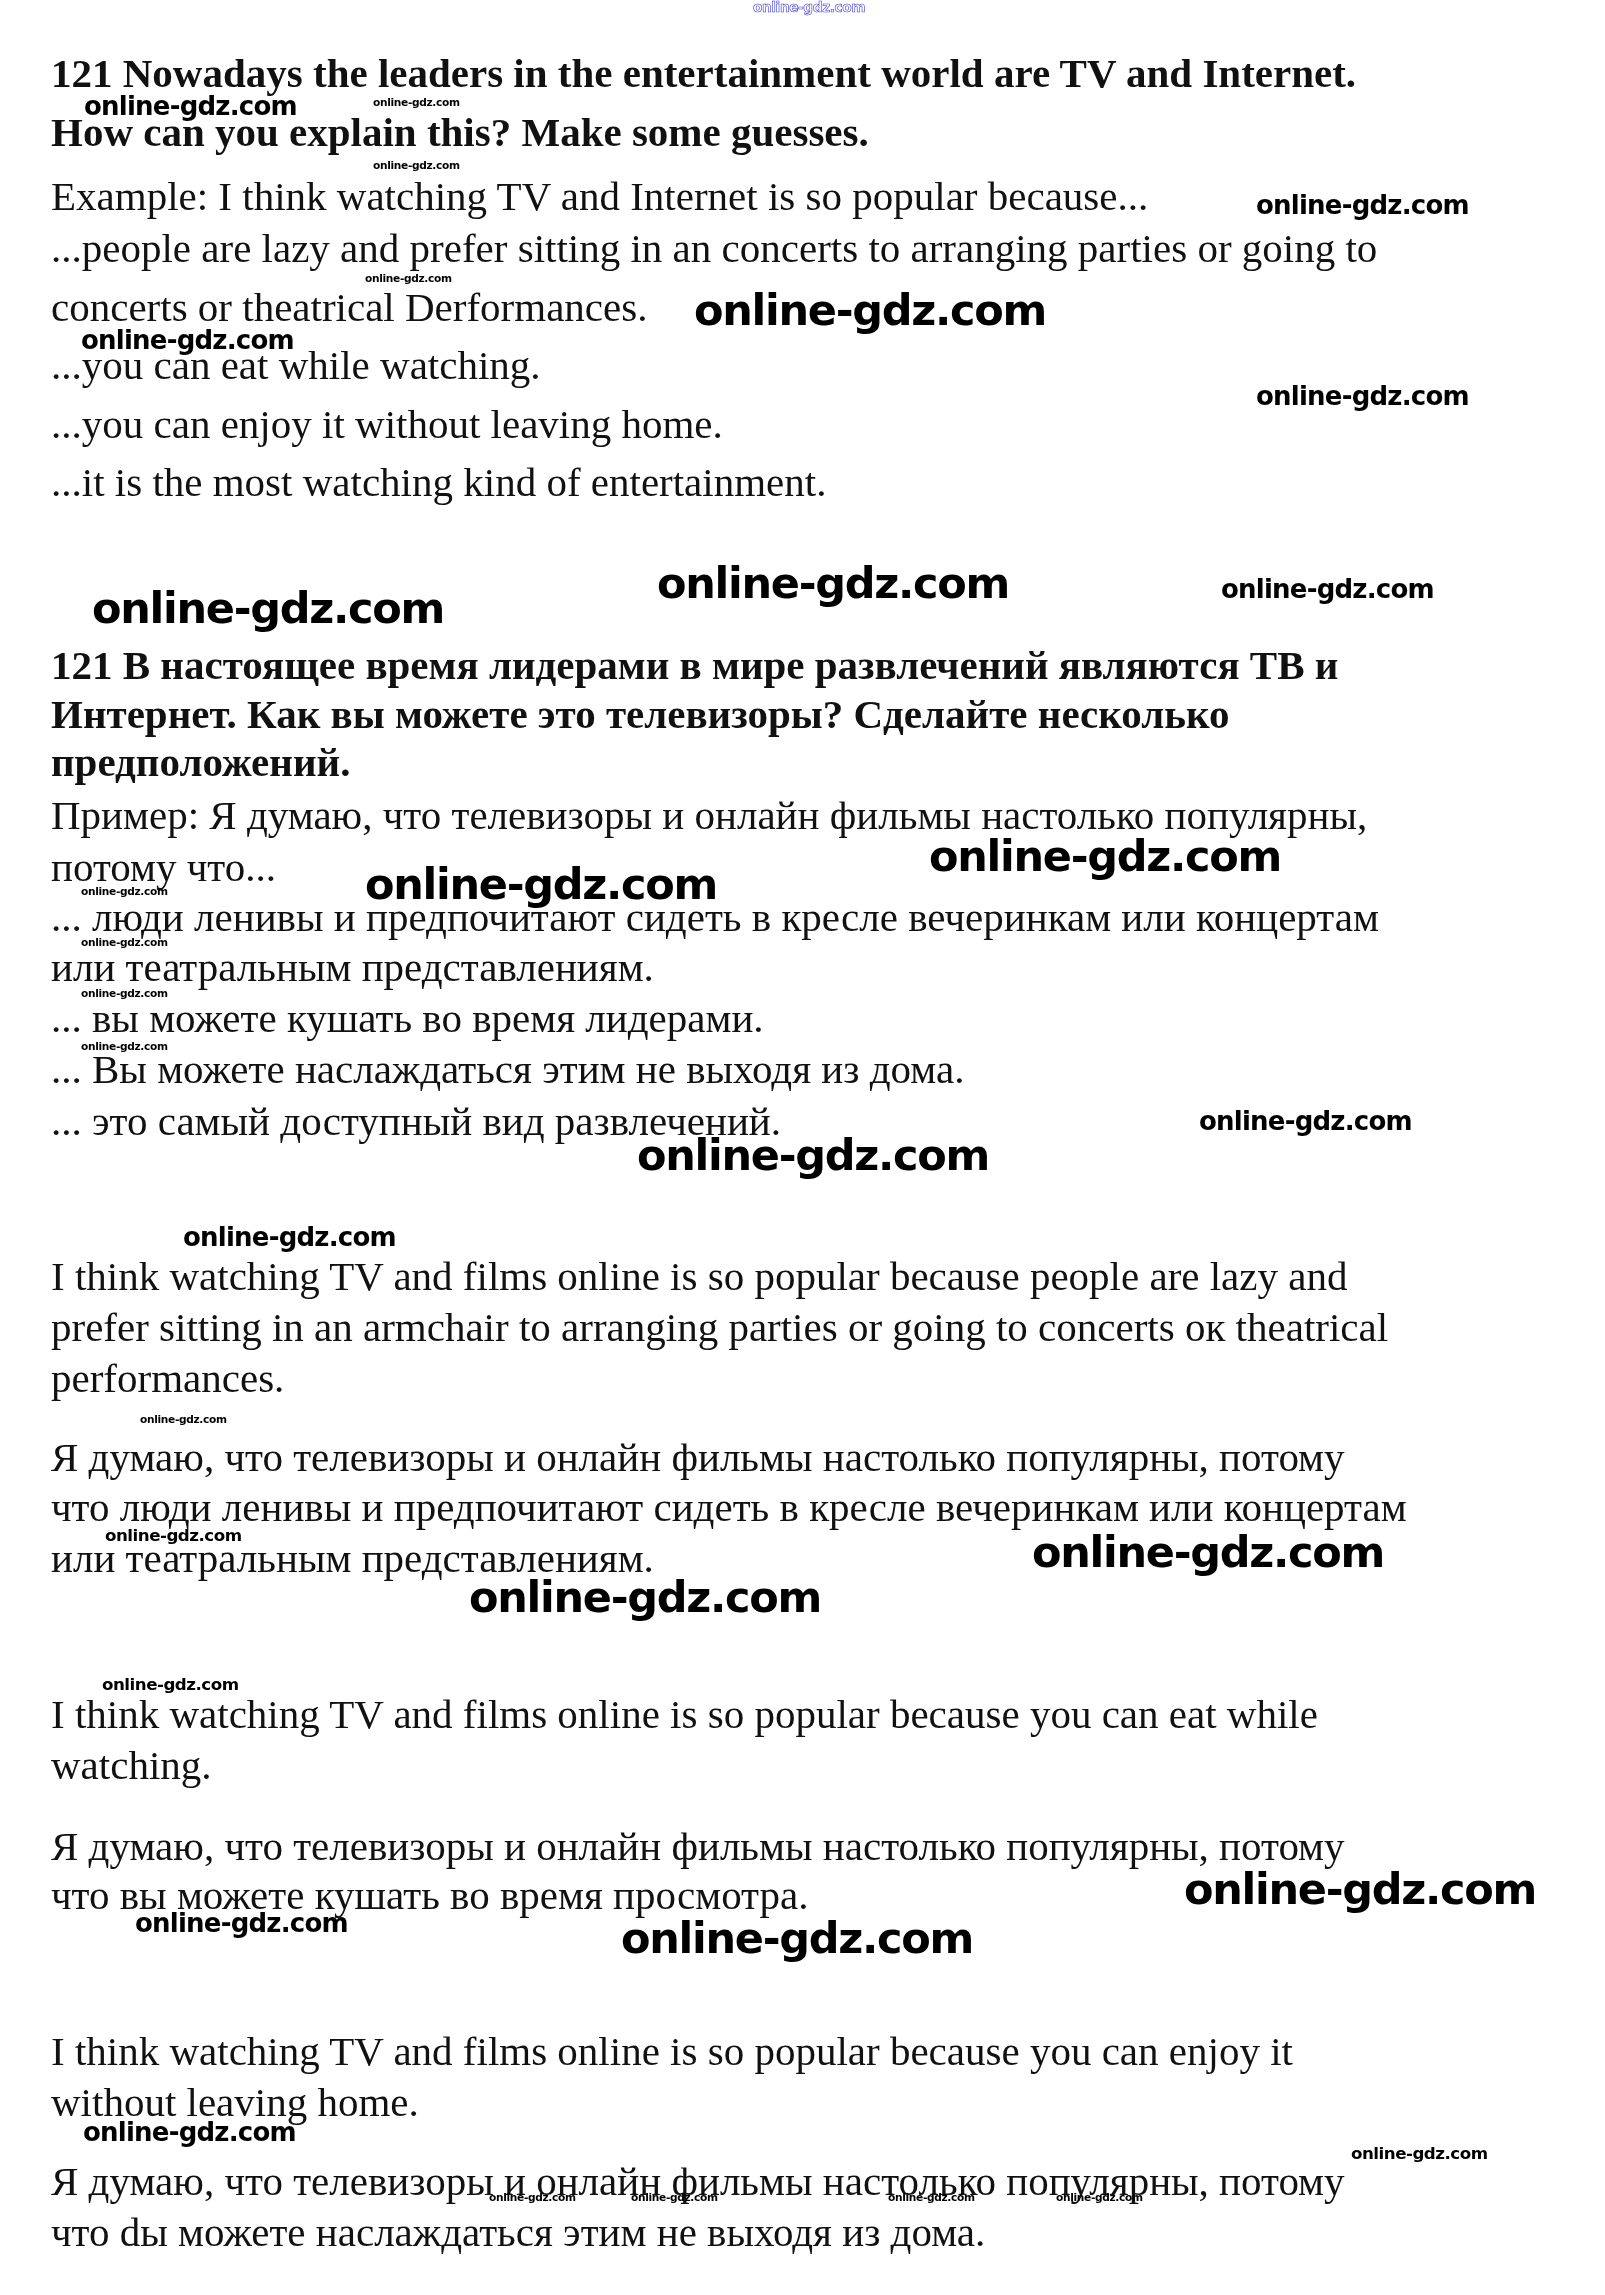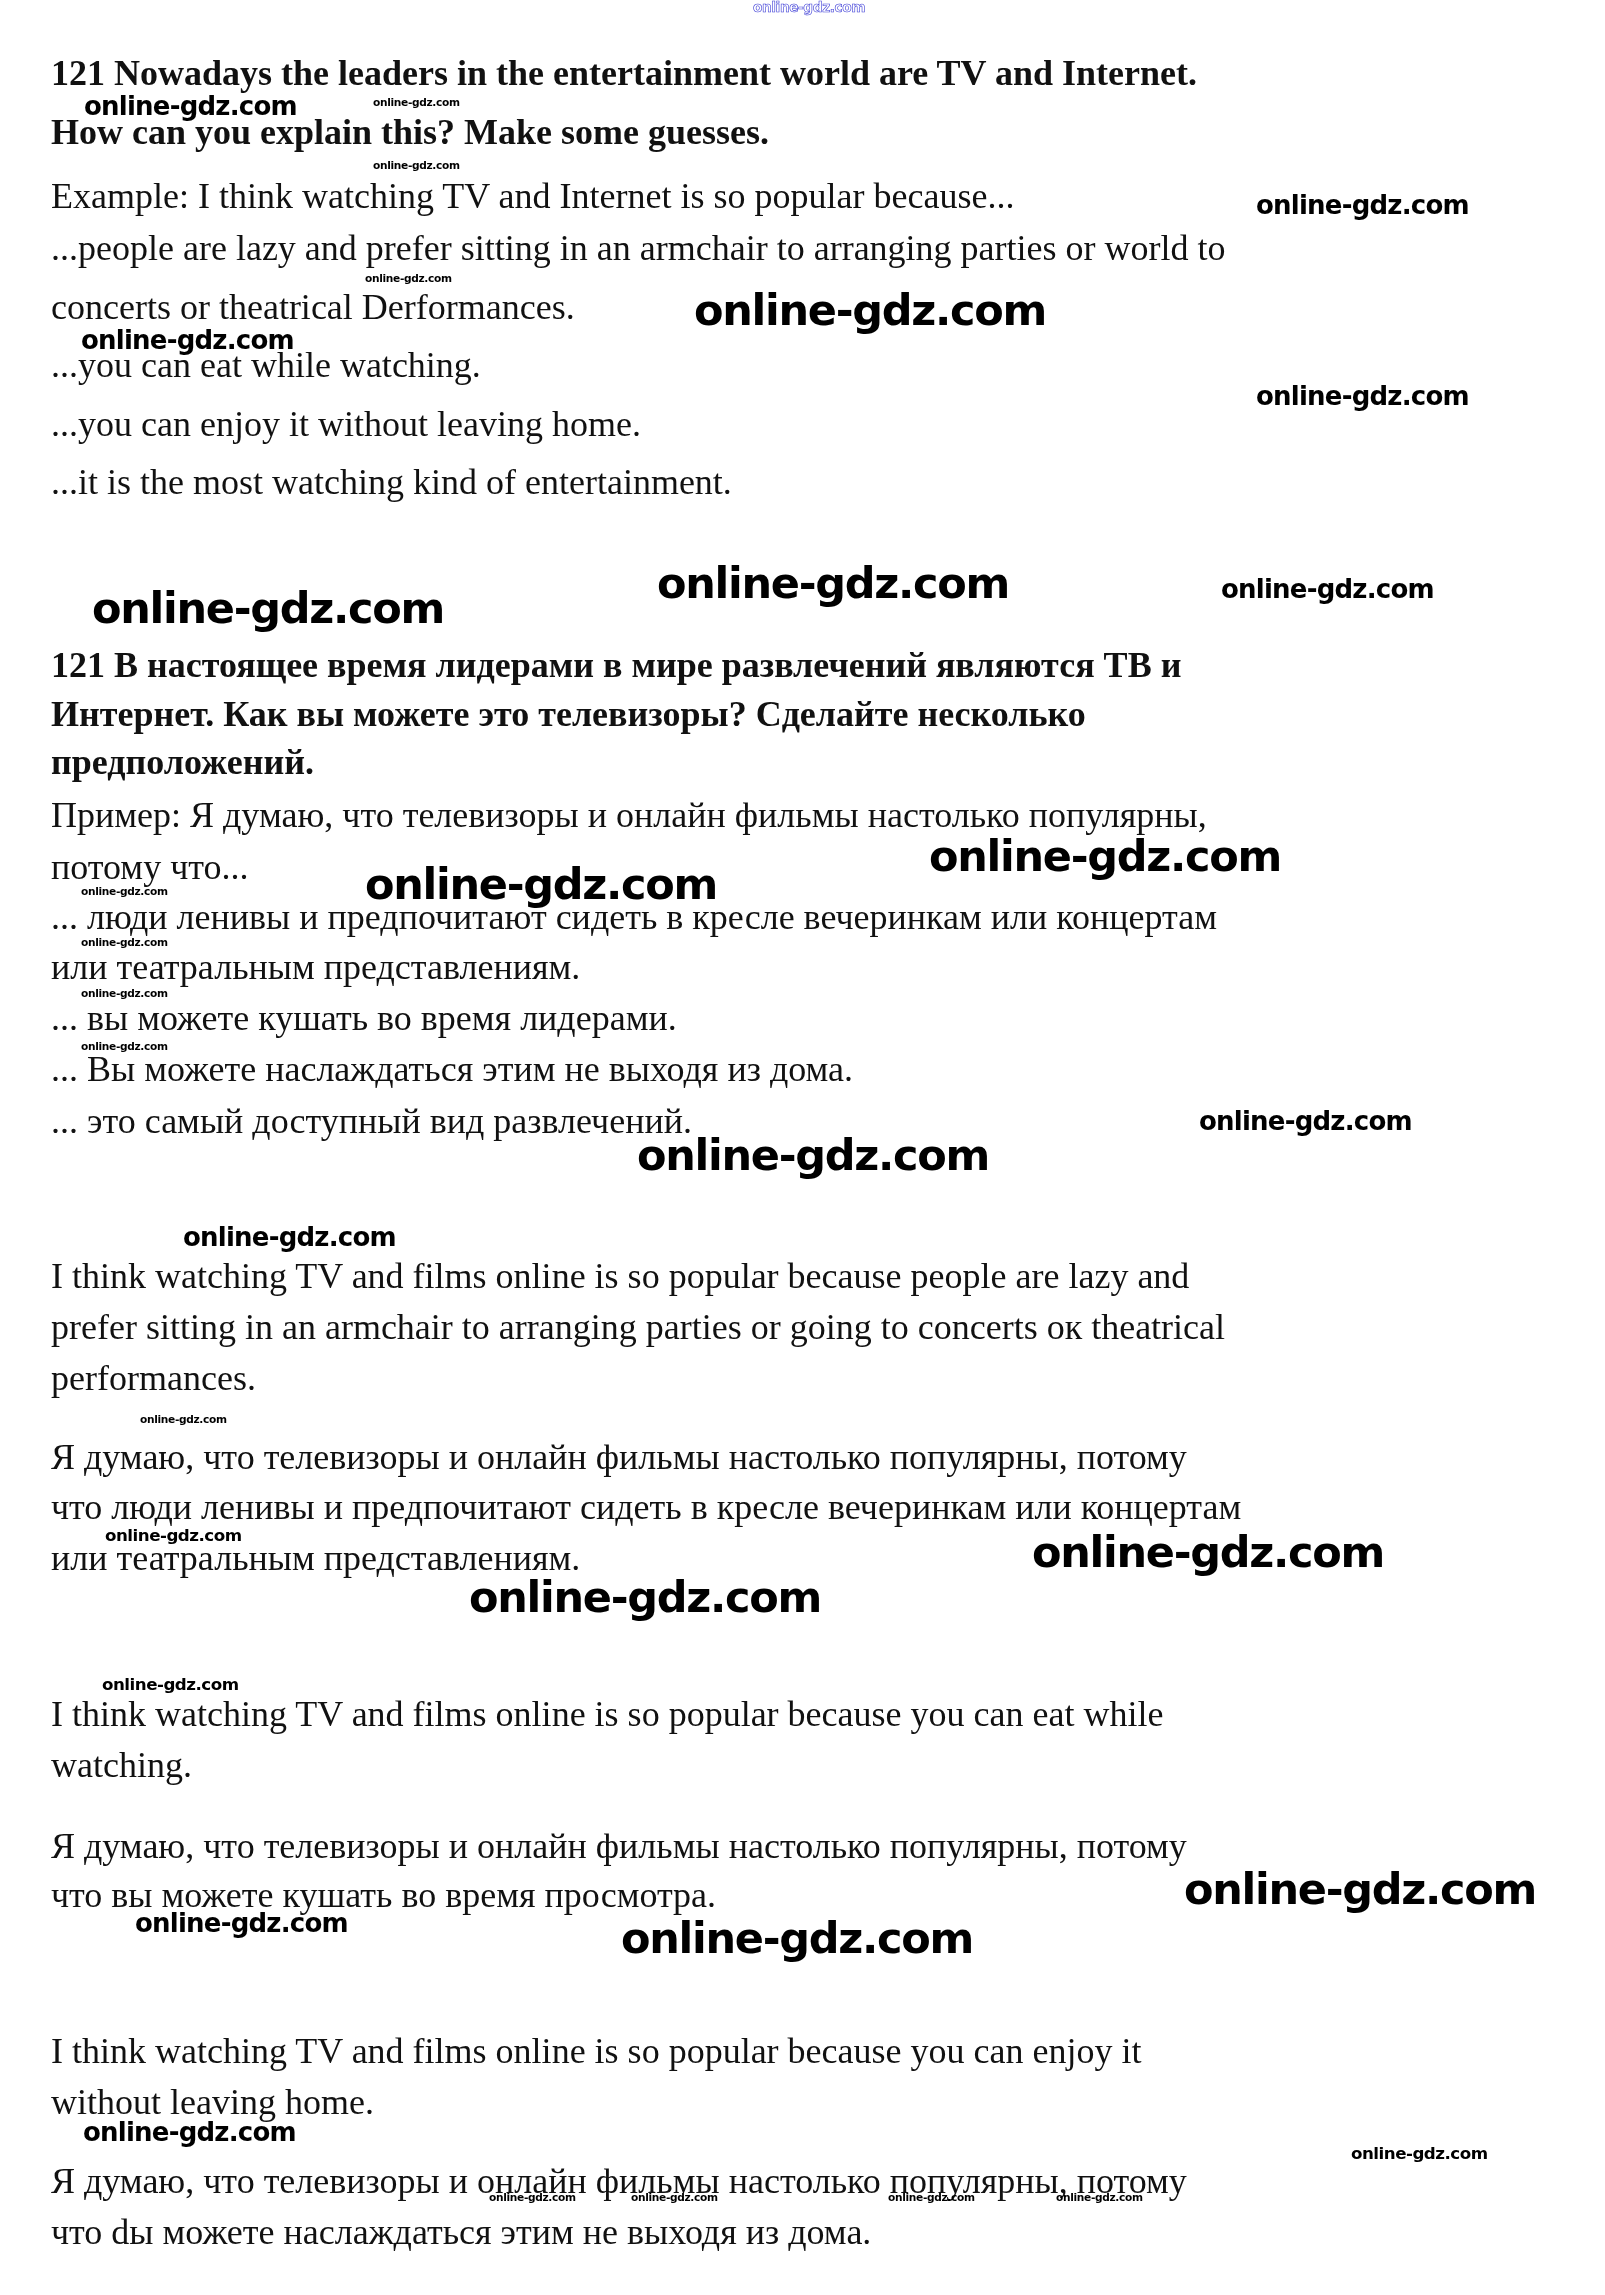--- a/index.html
+++ b/index.html
@@ -1,20 +1,20 @@
 <!DOCTYPE html>
 <html style="font-size:12px"><head>
 <meta charset="utf-8">
 <style>
   html, body { margin: 0; padding: 0; background: #ffffff; }
   body { width: 1606px; height: 2295px; position: relative; overflow: hidden; }
   .line {
     position: absolute; left: 51px; white-space: nowrap;
     font-family: "Liberation Serif", serif; color: #111111;
-    font-size: 36px; line-height: 1; transform-origin: left center;
+    font-size: 41px; line-height: 1; transform-origin: left center;
     transform: translateY(-50%);
   }
   .bold { font-weight: bold; }
   .wm {
     position: absolute; white-space: nowrap; transform: translateY(-50%);
     font-family: "DejaVu Sans", sans-serif; color: #000000; line-height: 1;
     letter-spacing: -0.03em;
     font-weight: bold;
   }
   .wm.tiny { font-size: 10.6px; }
@@ -28,21 +28,21 @@
 </style>
 </head>
 <body>
 
 <div class="wm top">online-gdz.com</div>
 
 <div>
   <div class="line bold" style="top:73px">121 Nowadays the leaders in the entertainment world are TV and Internet.</div>
   <div class="line bold" style="top:132px">How can you explain this? Make some guesses.</div>
   <div class="line" style="top:196px">Example: I think watching TV and Internet is so popular because...</div>
-  <div class="line" style="top:248px">...people are lazy and prefer sitting in an armchair to arranging parties or world to</div>
+  <div class="line" style="top:248px">...people are lazy and prefer sitting in an concerts to arranging parties or going to</div>
   <div class="line" style="top:307px">concerts or theatrical Derformances.</div>
   <div class="line" style="top:365px">...you can eat while watching.</div>
   <div class="line" style="top:424px">...you can enjoy it without leaving home.</div>
   <div class="line" style="top:482px">...it is the most watching kind of entertainment.</div>
 </div>
 
 <div>
   <div class="line bold" style="top:665px">121 В настоящее время лидерами в мире развлечений являются ТВ и</div>
   <div class="line bold" style="top:714px">Интернет. Как вы можете это телевизоры? Сделайте несколько</div>
   <div class="line bold" style="top:762px">предположений.</div>

